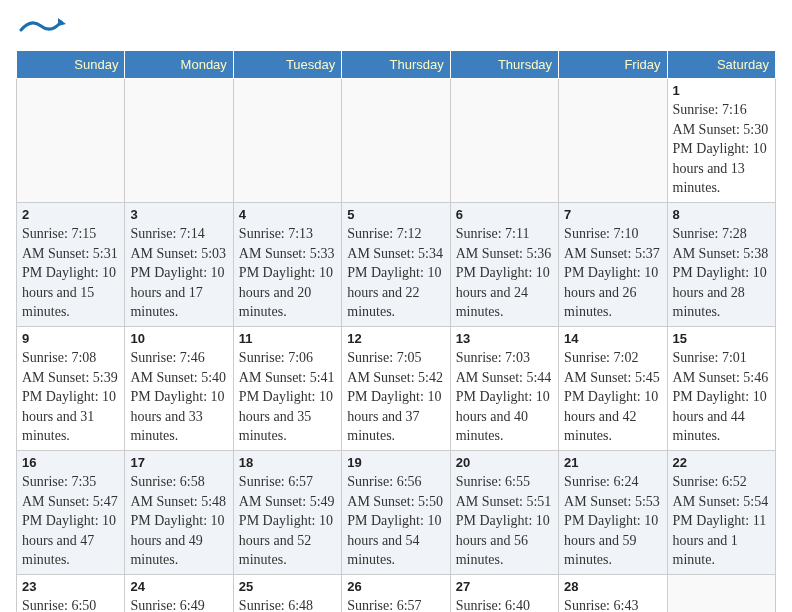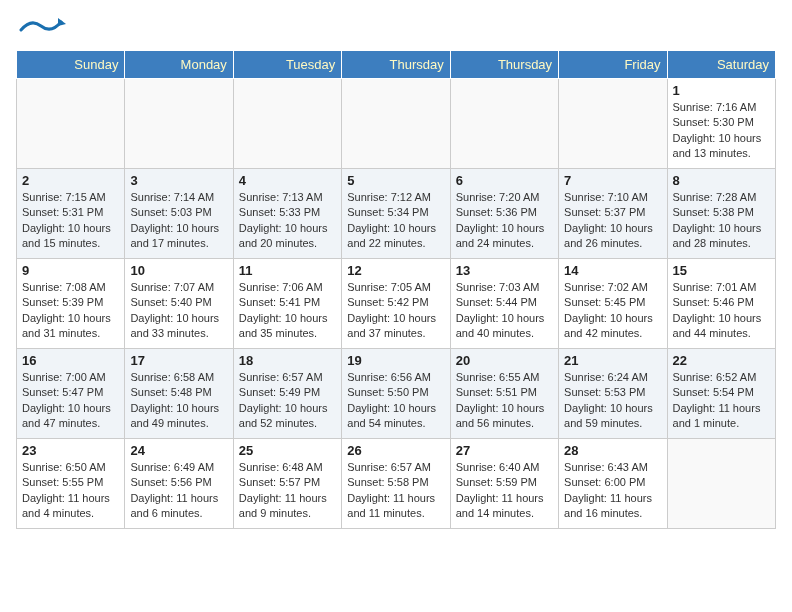--- a/index.html
+++ b/index.html
@@ -66,23 +66,24 @@
       background: #f9f9f9;
     }
     .day-number {
       font-weight: bold;
       font-size: 13px;
       color: #222;
       display: block;
       margin-bottom: 2px;
     }
     .day-detail {
-      font-size: 11px;
+      font-size: 14px;
       color: #333;
       line-height: 1.4;
+      font-family: Liberation Serif, serif;
     }
     .alt-row td {
       background: #f0f4f8;
     }
   </style>
 </head>
 <body>
 
 <div class="header">
   <div class="logo">
@@ -150,21 +151,21 @@
 Daylight: 10 hours and 20 minutes.</div>
         </td>
         <td>
           <span class="day-number">5</span>
           <div class="day-detail">Sunrise: 7:12 AM
 Sunset: 5:34 PM
 Daylight: 10 hours and 22 minutes.</div>
         </td>
         <td>
           <span class="day-number">6</span>
-          <div class="day-detail">Sunrise: 7:20 AM
+          <div class="day-detail">Sunrise: 7:11 AM
 Sunset: 5:36 PM
 Daylight: 10 hours and 24 minutes.</div>
         </td>
         <td>
           <span class="day-number">7</span>
           <div class="day-detail">Sunrise: 7:10 AM
 Sunset: 5:37 PM
 Daylight: 10 hours and 26 minutes.</div>
         </td>
         <td>
@@ -176,21 +177,21 @@
       </tr>
       <tr>
         <td>
           <span class="day-number">9</span>
           <div class="day-detail">Sunrise: 7:08 AM
 Sunset: 5:39 PM
 Daylight: 10 hours and 31 minutes.</div>
         </td>
         <td>
           <span class="day-number">10</span>
-          <div class="day-detail">Sunrise: 7:07 AM
+          <div class="day-detail">Sunrise: 7:46 AM
 Sunset: 5:40 PM
 Daylight: 10 hours and 33 minutes.</div>
         </td>
         <td>
           <span class="day-number">11</span>
           <div class="day-detail">Sunrise: 7:06 AM
 Sunset: 5:41 PM
 Daylight: 10 hours and 35 minutes.</div>
         </td>
         <td>
@@ -214,21 +215,21 @@
         <td>
           <span class="day-number">15</span>
           <div class="day-detail">Sunrise: 7:01 AM
 Sunset: 5:46 PM
 Daylight: 10 hours and 44 minutes.</div>
         </td>
       </tr>
       <tr class="alt-row">
         <td>
           <span class="day-number">16</span>
-          <div class="day-detail">Sunrise: 7:00 AM
+          <div class="day-detail">Sunrise: 7:35 AM
 Sunset: 5:47 PM
 Daylight: 10 hours and 47 minutes.</div>
         </td>
         <td>
           <span class="day-number">17</span>
           <div class="day-detail">Sunrise: 6:58 AM
 Sunset: 5:48 PM
 Daylight: 10 hours and 49 minutes.</div>
         </td>
         <td>

